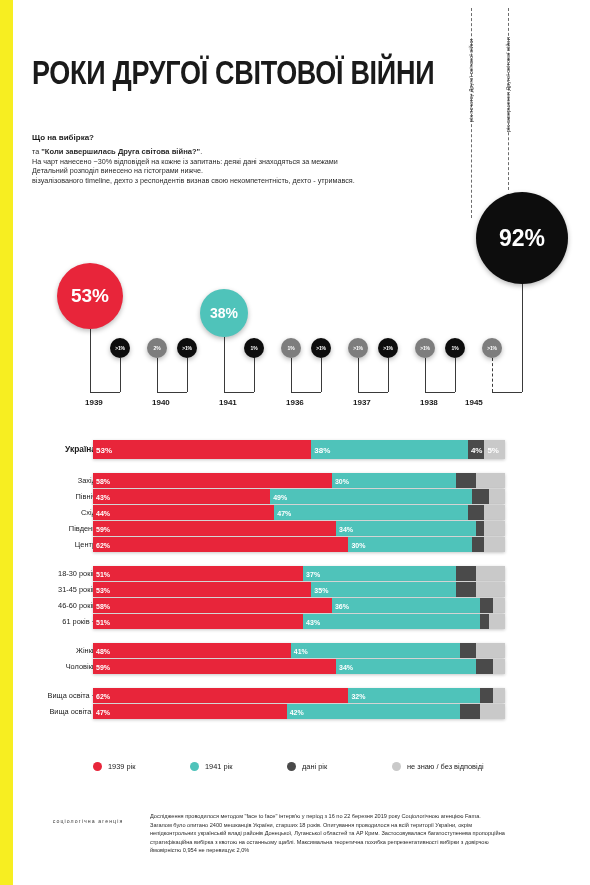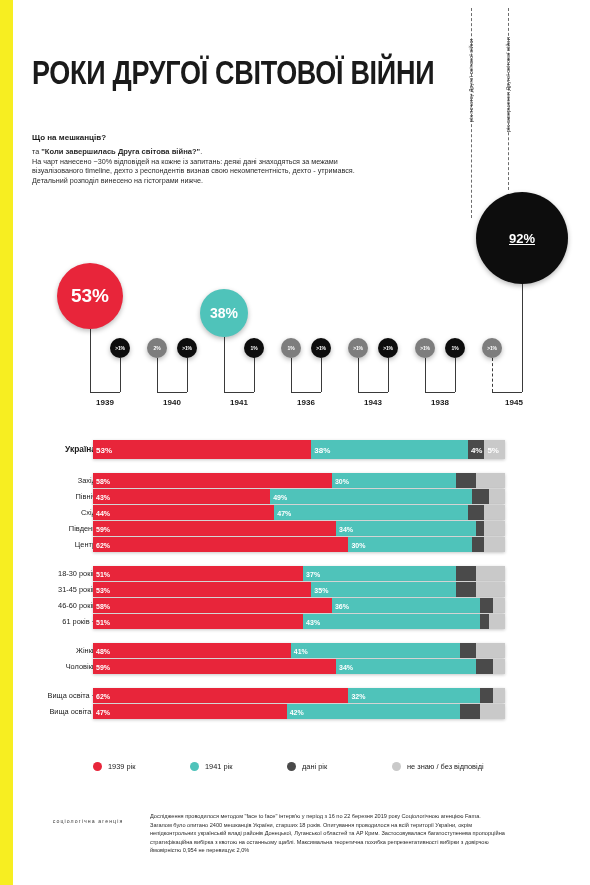--- a/index.html
+++ b/index.html
@@ -34,28 +34,28 @@
   
   .timeline{position:absolute;left:0;top:200px;width:590px;height:220px;}
   .bubble{
     position:absolute;border-radius:50%;
     display:flex;align-items:center;justify-content:center;
     color:#fff;font-weight:bold;box-sizing:border-box;
     box-shadow:0 2px 5px rgba(0,0,0,.28);
   }
   .bubble.big{font-size:19px;}
   .bubble.mid{font-size:14px;}
-  .bubble.huge{font-size:13px;text-decoration:underline;}
+  .bubble.huge{font-size:23px;}
   .bubble.tiny{font-size:5px;letter-spacing:-.2px;}
   .stem{position:absolute;width:1px;background:#3a3a3a;}
   .stem-dash{position:absolute;border-left:1px dashed #3a3a3a;}
   .tick-h{position:absolute;height:1px;background:#3a3a3a;}
   .year{
     position:absolute;font-size:8px;font-weight:bold;color:#1a1a1a;
-    text-align:center;width:40px;
+    text-align:left;width:40px;
   }
   
   .bars{position:absolute;left:0;top:440px;width:590px;}
   .grp{position:relative;}
   .row{position:relative;height:15px;margin-bottom:1px;}
   .row.lead{height:19px;}
   .rlabel{
     position:absolute;right:494px;width:180px;text-align:right;
     font-size:7.4px;color:#1a1a1a;line-height:15px;white-space:nowrap;
   }
@@ -90,26 +90,26 @@
   }
 </style>
 </head>
 <body>
 
 <div class="yellow-stripe"></div>
 
 <div class="title">РОКИ ДРУГОЇ СВІТОВОЇ ВІЙНИ</div>
 
 <div class="intro">
-  <div class="intro-head">Що на мешканців?</div>
+  <div class="intro-head">Що на вибірка?</div>
   <div class="intro-body">
     <div><span>та </span><span class="q">"Коли завершилась Друга світова війна?"</span><span>.</span></div>
     <div>На чарт нанесено ~30% відповідей на кожне із запитань: деякі дані знаходяться за межами</div>
+    <div>Детальний розподіл винесено на гістограми нижче.</div>
     <div>візуалізованого timeline, дехто з респондентів визнав свою некомпетентність, дехто - утримався.</div>
-    <div>Детальний розподіл винесено на гістограми нижче.</div>
   </div>
 </div>
 
 <div class="vline" style="left:471px;top:8px;height:210px;"></div>
 <div class="vline" style="left:508px;top:8px;height:182px;"></div>
 <div class="vlabel" style="left:468px;top:122px;">рік початку Другої світової війни</div>
 <div class="vlabel" style="left:505px;top:132px;">рік завершення Другої світової війни</div>
 
 <div class="timeline" id="timeline">
     <div class="stem" style="left: 89.5px; top: 129px; height: 63px;"></div>
@@ -143,25 +143,25 @@
     <div class="stem" style="left: 521.5px; top: 84px; height: 108px;"></div>
     <div class="tick-h" style="left: 90px; width: 30px; top: 192px;"></div>
     <div class="year" style="left: 85px; top: 198px;">1939</div>
     <div class="tick-h" style="left: 157px; width: 30px; top: 192px;"></div>
     <div class="year" style="left: 152px; top: 198px;">1940</div>
     <div class="tick-h" style="left: 224px; width: 30px; top: 192px;"></div>
     <div class="year" style="left: 219px; top: 198px;">1941</div>
     <div class="tick-h" style="left: 291px; width: 30px; top: 192px;"></div>
     <div class="year" style="left: 286px; top: 198px;">1936</div>
     <div class="tick-h" style="left: 358px; width: 30px; top: 192px;"></div>
-    <div class="year" style="left: 353px; top: 198px;">1943</div>
+    <div class="year" style="left: 353px; top: 198px;">1937</div>
     <div class="tick-h" style="left: 425px; width: 30px; top: 192px;"></div>
     <div class="year" style="left: 420px; top: 198px;">1938</div>
     <div class="tick-h" style="left: 492px; width: 30px; top: 192px;"></div>
-    <div class="year" style="left: 494px; top: 198px;">1945</div>
+    <div class="year" style="left: 465px; top: 198px;">1945</div>
   </div>
 
 <div class="bars" id="bars">
     <div class="grp">
       <div class="row lead">
         <div class="rlabel">Україна</div>
         <div class="track">
           <div class="seg" style="left: 0%; width: 53%; background: rgb(232, 37, 58);">
             <span>53%</span>
           </div>

